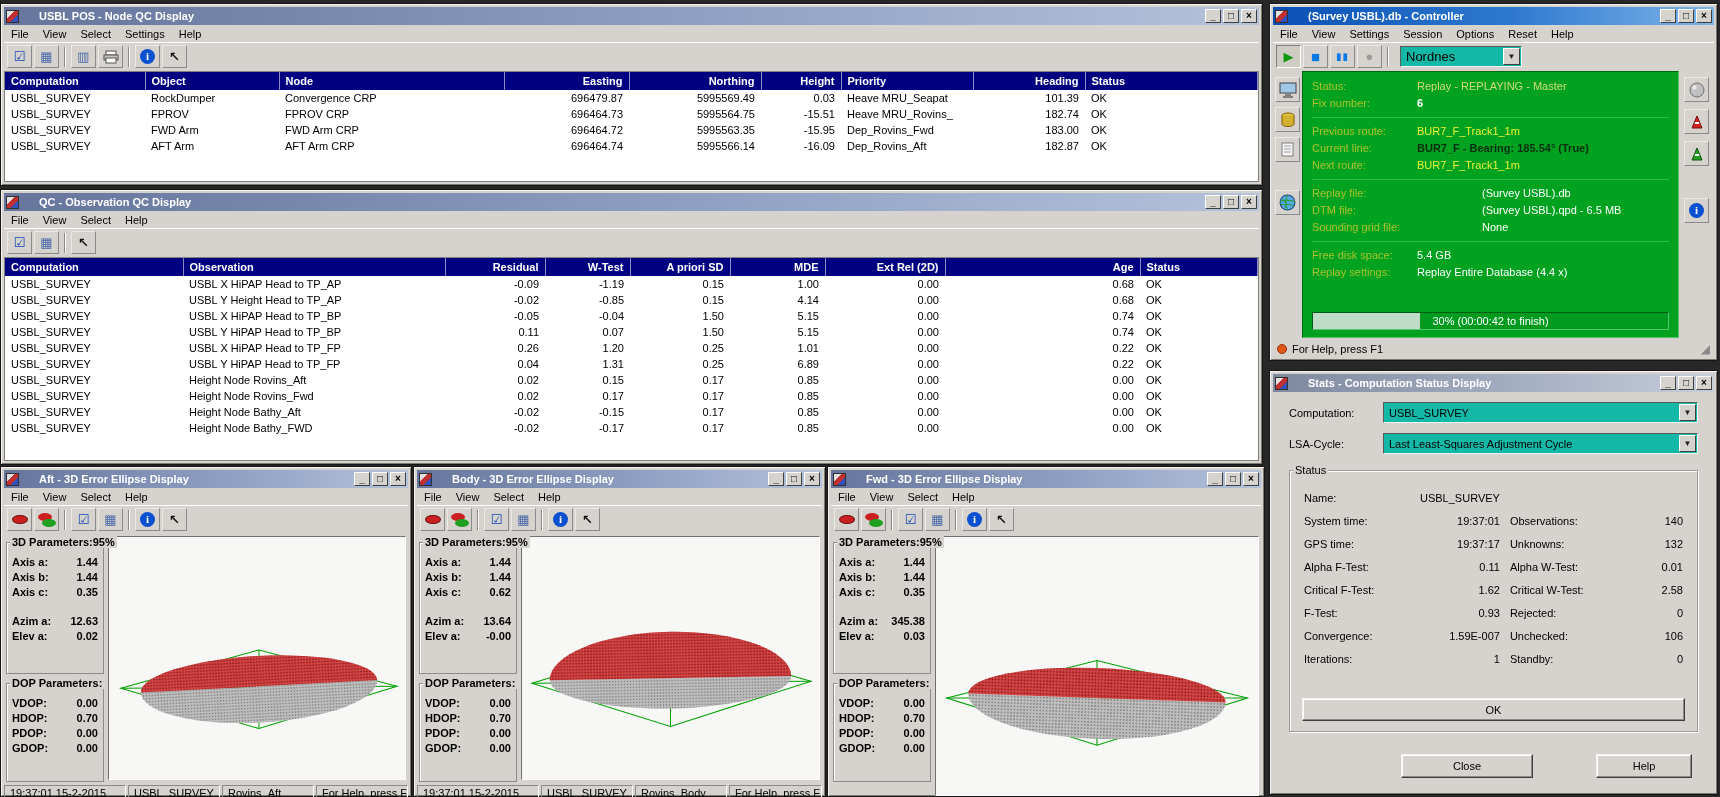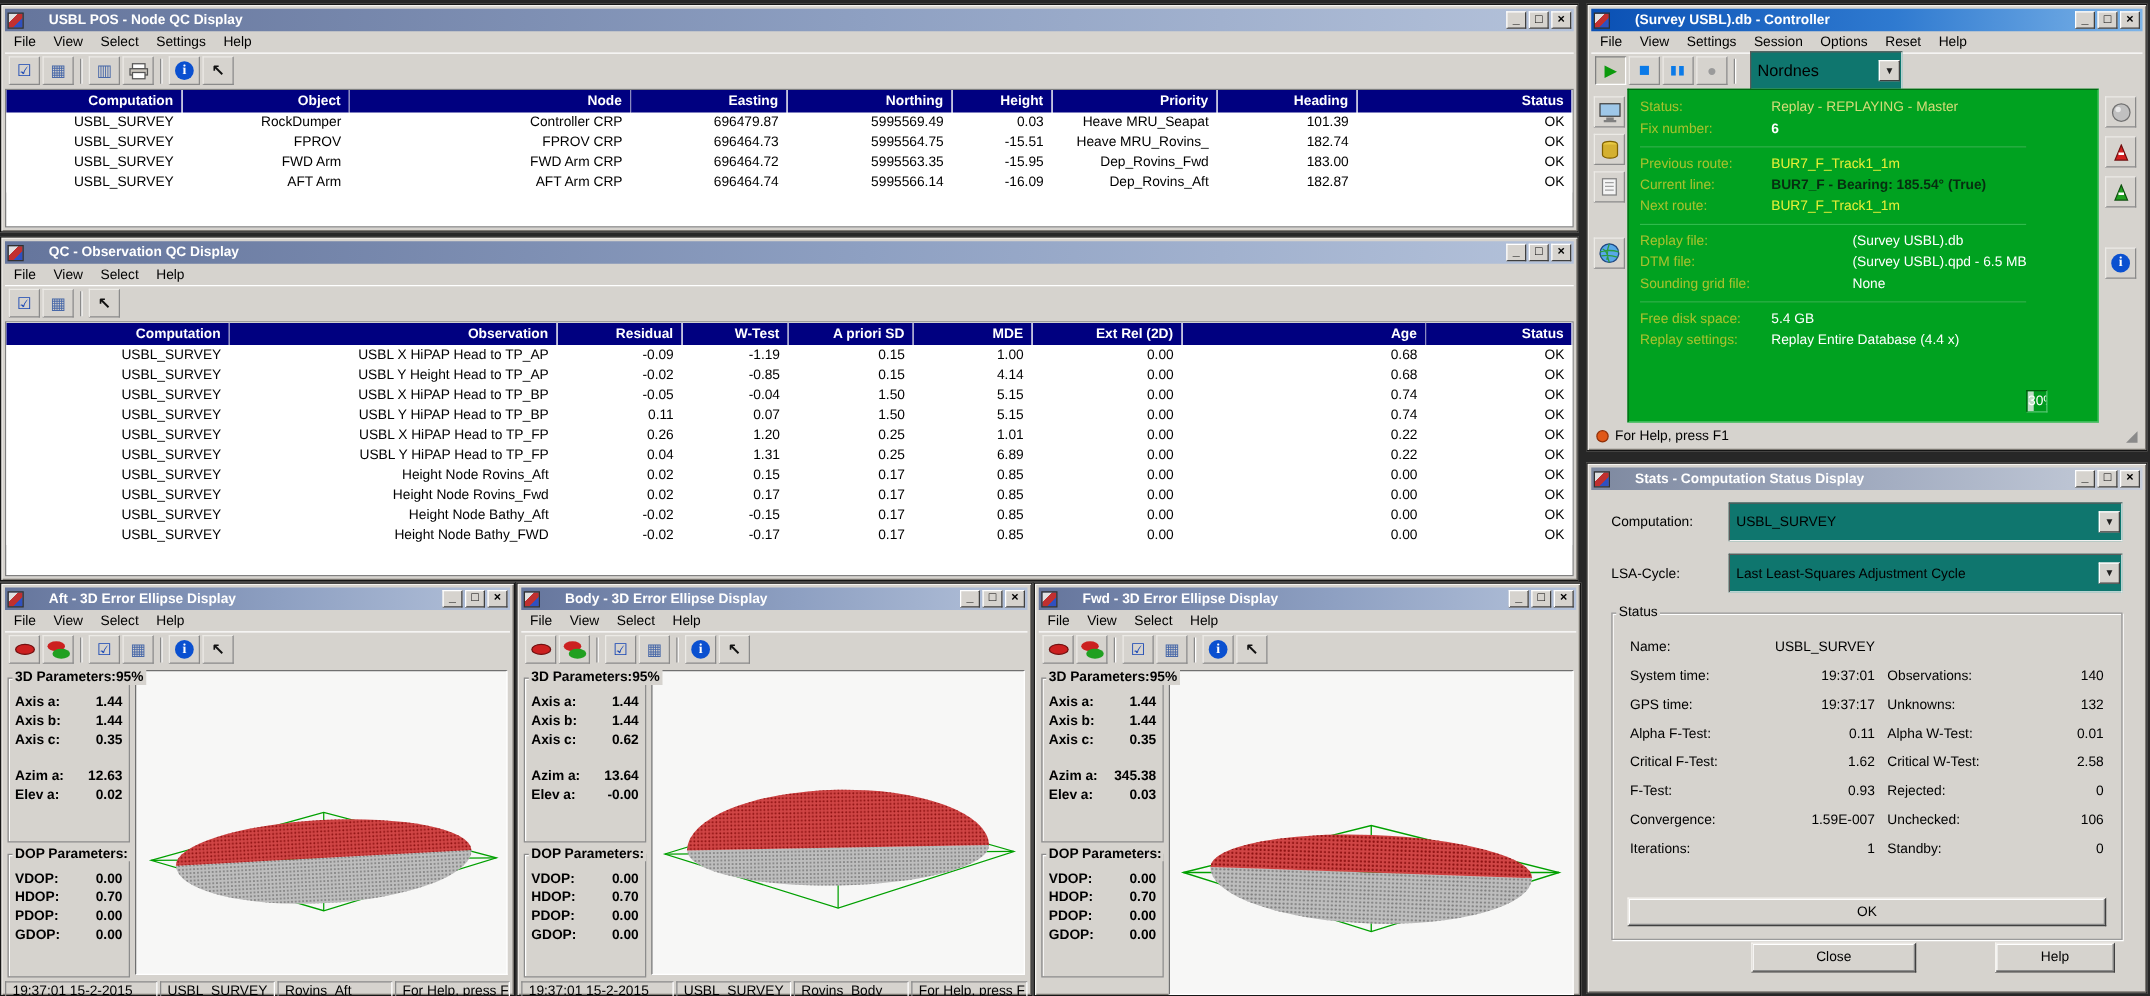--- a/index.html
+++ b/index.html
@@ -26,21 +26,21 @@
   .icon-info{width:15px;height:15px;border-radius:50%;background:#0a50d0;color:#fff;font-weight:bold;font-size:11px;line-height:15px;text-align:center;font-family:"Liberation Serif","DejaVu Serif",serif;}
   .icon-oval{width:16px;height:9px;border-radius:50%;background:#cc2020;border:1px solid #701010;}
   .icon-dual{position:relative;width:18px;height:14px;}
   .icon-dual .o1{position:absolute;top:0;left:0;width:14px;height:8px;border-radius:50%;background:#cc2020;}
   .icon-dual .o2{position:absolute;bottom:0;right:0;width:14px;height:8px;border-radius:50%;background:#20a020;}
   
   .table-area{flex:1;background:#fff;border:1px solid #808080;margin-top:1px;overflow:hidden;}
   table.qc{border-collapse:collapse;table-layout:fixed;width:100%;background:#fff;font-size:11px;}
   table.qc th{background:#000080;color:#fff;font-weight:bold;height:18px;padding:0 6px;border-right:1px solid #8a8ac0;white-space:nowrap;overflow:hidden;}
   table.qc td{height:16px;padding:0 6px;white-space:nowrap;overflow:hidden;}
-  th.l,td.l{text-align:right;} th.r,td.r{text-align:right;}
+  th.l,td.l{text-align:left;} th.r,td.r{text-align:right;}
   
   .ell-body{flex:1;display:flex;margin-top:1px;}
   .ell-left{width:102px;flex:none;display:flex;flex-direction:column;padding:2px 2px 0 2px;}
   .groupbox{position:relative;border:1px solid #8c8c8c;box-shadow:inset 1px 1px 0 #fff;padding:12px 3px 3px;font-weight:bold;}
   .group-title{position:absolute;top:-7px;left:3px;background:#d6d3ce;padding:0 2px;white-space:nowrap;}
   .gb1{height:132px;margin-top:6px;}
   .gb2{height:99px;margin-top:9px;}
   .kv-row{display:flex;height:15px;line-height:15px;padding:0 2px;}
   .kv-l{flex:none;white-space:nowrap;}
   .kv-v{flex:1;text-align:right;white-space:nowrap;}
@@ -53,34 +53,34 @@
   .segs .sb-seg:nth-child(1){width:122px;}
   .segs .sb-seg:nth-child(2){width:92px;}
   .segs .sb-seg:nth-child(3){width:92px;}
   .segs .sb-seg:nth-child(4){flex:1;}
   
   .ctrl-body{flex:1;display:flex;margin-top:1px;}
   .ctrl-left{width:29px;flex:none;display:flex;flex-direction:column;align-items:center;padding-top:6px;gap:5px;}
   .ctrl-right{width:35px;flex:none;display:flex;flex-direction:column;align-items:center;padding-top:6px;gap:7px;}
   .sidebtn{width:25px;height:25px;display:flex;align-items:center;justify-content:center;background:#d6d3ce;border:1px solid;border-color:#eceae6 #8a8a8a #8a8a8a #eceae6;}
   .spacer18{height:18px;flex:none;}
-  .green-panel{flex:1;display:flex;flex-direction:row;background:#00a220;border:1px solid;border-color:#006812 #49c citizens;border-color:#006812 #4ec46a #4ec46a #006812;padding:6px 9px 7px;color:#fff;}
+  .green-panel{flex:1;display:flex;flex-direction:column;background:#00a220;border:1px solid;border-color:#006812 #49c citizens;border-color:#006812 #4ec46a #4ec46a #006812;padding:6px 9px 7px;color:#fff;}
   .g-row{display:flex;height:17px;line-height:17px;white-space:nowrap;}
   .g-l{flex:none;color:#aac22e;}
   .g-v{flex:1;overflow:hidden;}
   .g-v.khaki{color:#d4dc78;} .g-v.yellow{color:#e8f038;} .g-v.white{color:#fff;} .g-v.dark{color:#062e10;}
   .g-v.bold{font-weight:bold;}
   .green-sep{height:1px;background:#007a14;border-bottom:1px solid #2fbc4c;margin:5px 0;}
   .progress{position:relative;height:18px;margin-top:auto;border:1px solid;border-color:#005c0e #54c870 #54c870 #005c0e;background:#009a1e;overflow:hidden;padding-left:15px;}
   .progress-fill{position:absolute;left:0;top:0;bottom:0;background:#bfdcc6;}
   .progress-text{position:absolute;left:0;right:0;text-align:center;color:#fff;line-height:16px;}
   .ctrl-status{height:19px;flex:none;display:flex;align-items:center;gap:5px;padding:2px 4px 0;}
   .help-dot{width:10px;height:10px;border-radius:50%;background:#e05818;border:1px solid #903008;flex:none;}
   .grip{margin-left:auto;color:#8a8a8a;font-size:12px;line-height:12px;}
-  .combo{display:flex;align-items:center;height:31px;background:#0f766e;border:1px solid;border-color:#5a5a5a #f2f2f2 #f2f2f2 #5a5a5a;}
+  .combo{display:flex;align-items:center;height:21px;background:#14b8a6;border:1px solid;border-color:#5a5a5a #f2f2f2 #f2f2f2 #5a5a5a;}
   .combo-value{flex:1;padding:0 5px;white-space:nowrap;overflow:hidden;}
   .combo-btn{flex:none;width:17px;height:17px;margin-right:1px;background:#d6d3ce;border:1px solid;border-color:#fff #404040 #404040 #fff;font-size:8px;line-height:15px;text-align:center;color:#202020;}
   .vessel{width:122px;margin-left:6px;font-size:13px;}
   
   .stats-body{position:relative;flex:1;}
   .form-row{display:flex;align-items:center;margin:10px 16px 0;}
   .form-label{width:94px;flex:none;}
   .form-row .combo{flex:1;}
   .stats-group{position:relative;margin:16px 16px 0;height:262px;border:1px solid #9a9a9a;box-shadow:inset 1px 1px 0 #fff,1px 1px 0 #fff;padding:16px 12px 0;}
   .stats-cols{display:flex;}
@@ -162,21 +162,21 @@
             <th class="r">Height</th>
             <th class="l">Priority</th>
             <th class="r">Heading</th>
             <th class="l">Status</th>
           </tr>
         </thead>
         <tbody>
           <tr>
             <td class="l">USBL_SURVEY</td>
             <td class="l">RockDumper</td>
-            <td class="l">Controller CRP</td>
+            <td class="l">Convergence CRP</td>
             <td class="r">696479.87</td>
             <td class="r">5995569.49</td>
             <td class="r">0.03</td>
             <td class="l">Heave MRU_Seapat</td>
             <td class="r">101.39</td>
             <td class="l">OK</td>
           </tr>
           <tr>
             <td class="l">USBL_SURVEY</td>
             <td class="l">FPROV</td>

